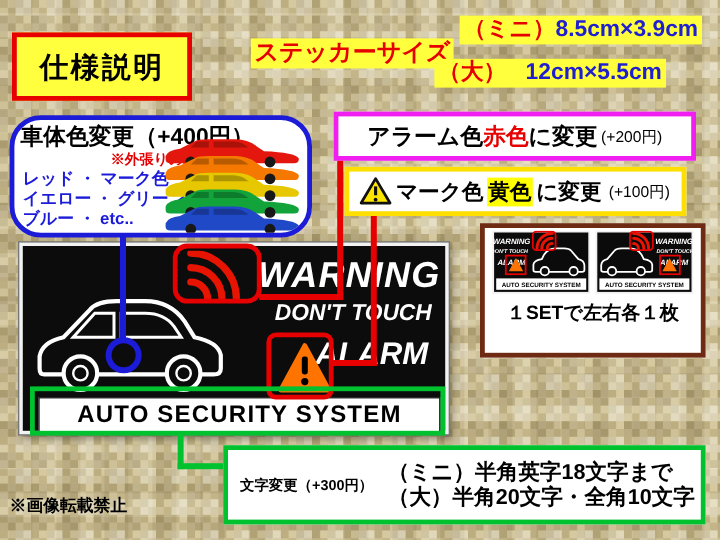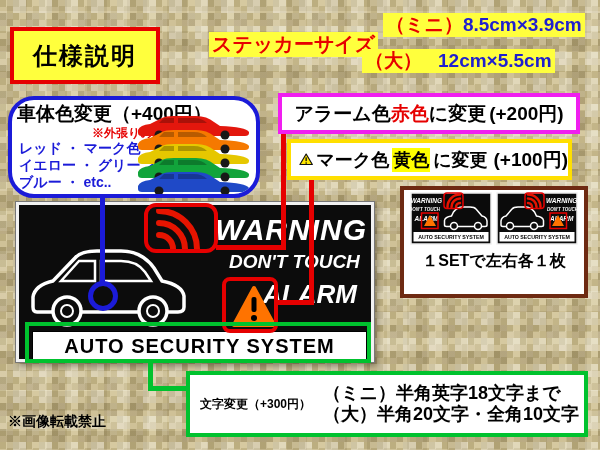--- a/index.html
+++ b/index.html
@@ -24,21 +24,21 @@
   .body-color-box{background:#fff;border:4px solid #1b1bd8;overflow:hidden;}
   .bcb-title{position:absolute;left:5px;top:1px;font-size:19px;font-weight:bold;white-space:nowrap;}
   .bcb-note{position:absolute;left:80px;top:25px;font-size:12px;font-weight:bold;color:#e60000;white-space:nowrap;}
   .bcb-lines{position:absolute;left:7px;top:40px;font-size:14px;font-weight:bold;color:#1b1bd8;line-height:17px;white-space:nowrap;}
   .bcb-cars{position:absolute;right:0px;top:14px;width:126px;height:84px;}
   .bcb-cars svg{position:absolute;left:2px;width:122px;height:26px;}
   .alarm-box{background:#fff;border:4px solid #f01ef0;display:flex;align-items:center;justify-content:center;
     font-size:19px;font-weight:bold;white-space:nowrap;}
   .mark-box{background:#fff;border:4px solid #ffdf00;display:flex;align-items:center;padding-left:8px;gap:3px;
     font-size:18px;font-weight:bold;white-space:nowrap;}
-  .price{font-size:19px;margin-left:3px;font-weight:bold;}
+  .price{font-size:13px;margin-left:3px;font-weight:normal;}
   .yellow-hl{background:#ffff00;padding:0 1px;}
   .line{position:absolute;}
   .blue-fill{background:#1b1bd8;}
   .red-fill{background:#e60000;}
   .green-fill{background:#00c22e;}
   .sticker{background:#0c0c0c;border:3px solid #f2f2f2;box-shadow:0 0 0 1px #777, 3px 4px 6px rgba(0,0,0,.35);}
   .stx{position:absolute;color:#fff;font-weight:bold;font-style:italic;white-space:nowrap;}
   .w1{left:196px;top:8px;font-size:30px;letter-spacing:1px;}
   .w2{left:210px;top:46px;font-size:19px;}
   .w3{left:244px;top:74px;font-size:26px;}

